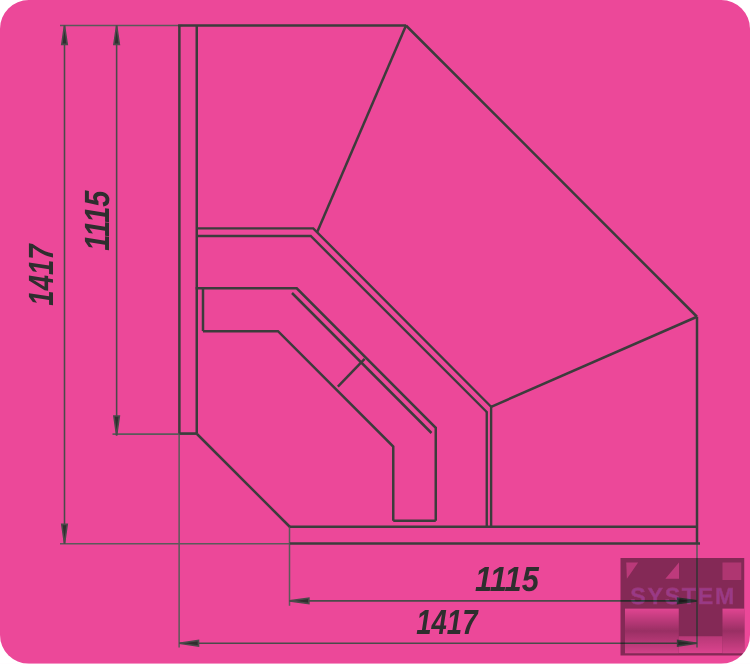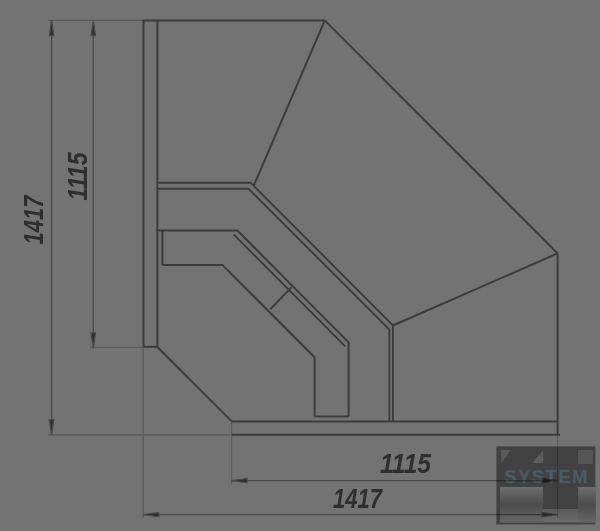--- a/index.html
+++ b/index.html
@@ -1,17 +1,17 @@
 <!DOCTYPE html>
 <html><head>
 <meta charset="utf-8">
 <style>
 html,body{margin:0;padding:0;background:#ffffff;}
-#page{position:relative;width:600px;height:531px;background:#737373;overflow:hidden;
-font-family:"Liberation Sans", sans-serif;}
+#page{position:relative;width:600px;height:531px;background:#ec4899;overflow:hidden;
+font-family:"Liberation Sans", sans-serif;border-radius:23px;}
 svg{position:absolute;left:0;top:0;}
 .dimtext{font-family:"Liberation Sans", sans-serif;font-style:italic;font-weight:bold;
 fill:#2e2e2e;font-size:28px;}
 </style>
 </head>
 <body>
 <div id="page">
 <svg width="600" height="531" viewBox="0 0 600 531">
 
   <line x1="48" y1="20.4" x2="146" y2="20.4" stroke="#5a5a5a" stroke-width="1.3"></line>

